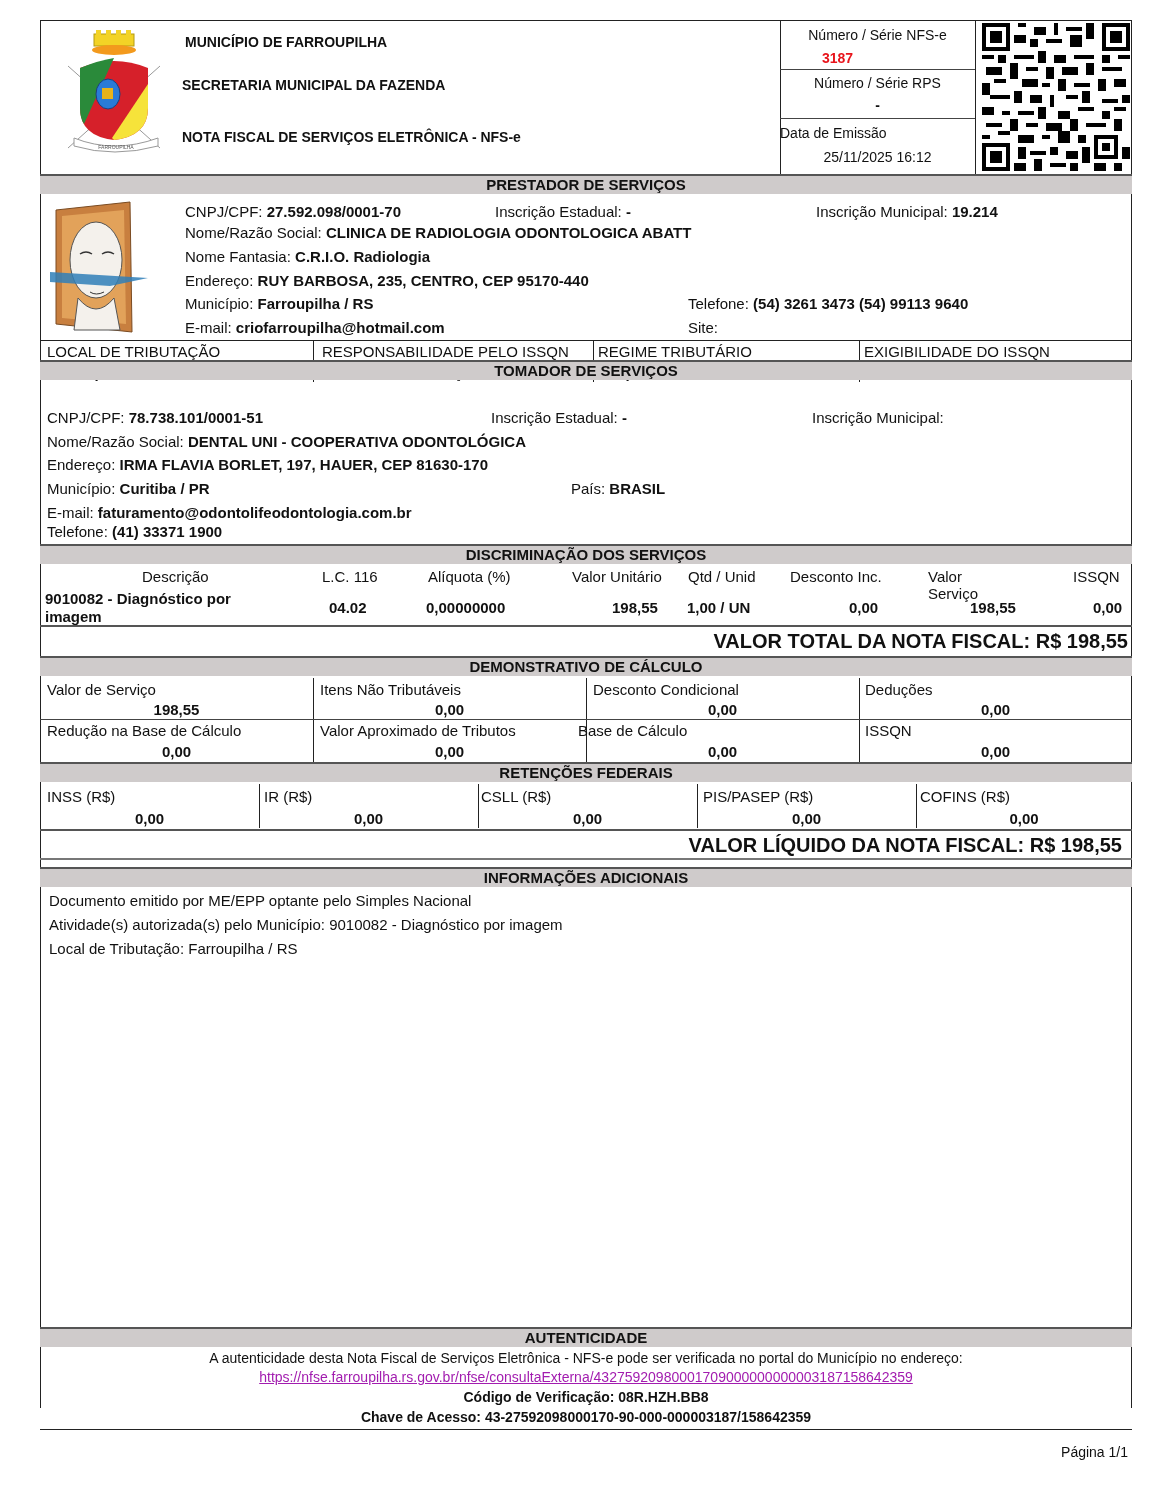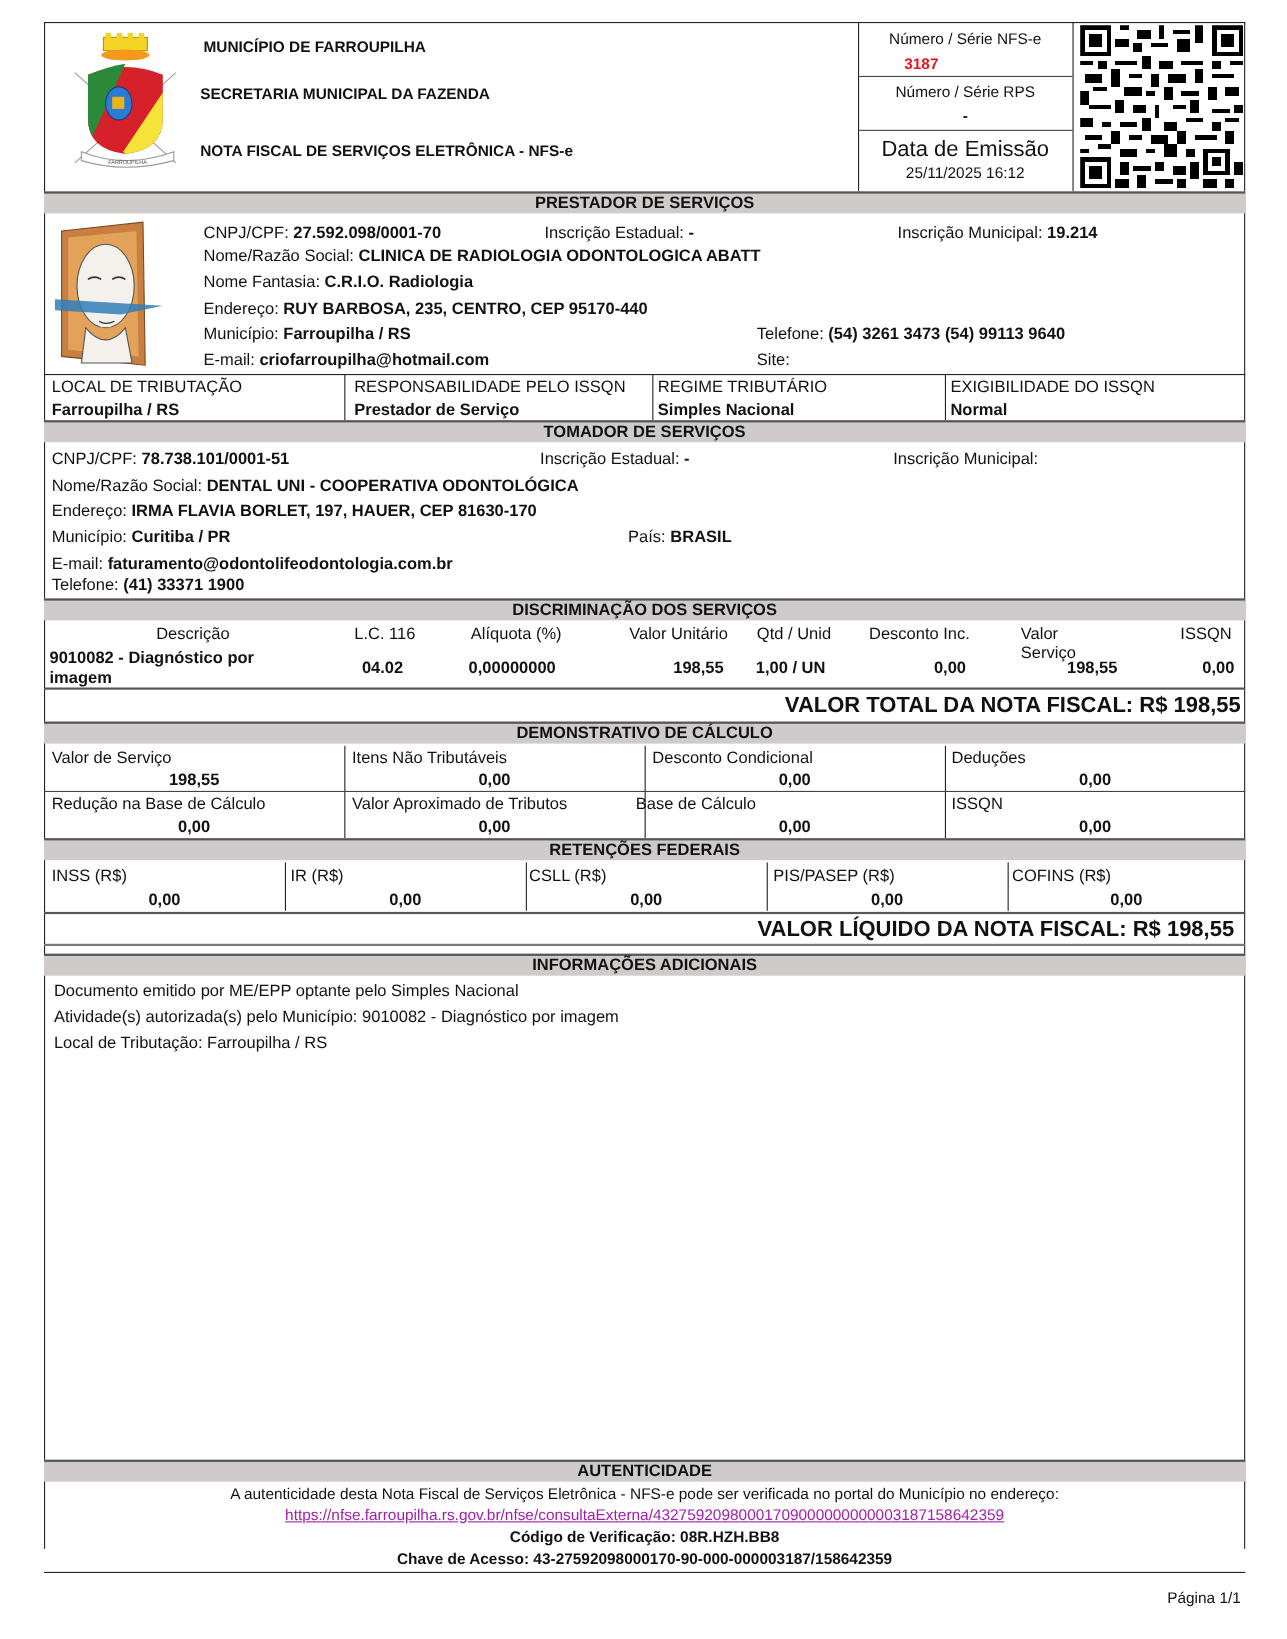--- a/index.html
+++ b/index.html
@@ -62,21 +62,21 @@
 
   <div class="vline" style="left:740px;top:0;height:154px;"></div>
   <div class="vline" style="left:935px;top:0;height:154px;"></div>
   <div class="abs" style="left:740px;top:49px;width:195px;height:1px;background:#444;"></div>
   <div class="abs" style="left:740px;top:98px;width:195px;height:1px;background:#444;"></div>
 
   <div class="abs" style="left:740px;top:7px;width:195px;text-align:center;font-size:14px;">Número / Série NFS-e</div>
   <div class="abs b" style="left:740px;top:30px;width:195px;text-align:left;font-size:14px;color:#e8141b;margin-left:42px;">3187</div>
   <div class="abs" style="left:740px;top:55px;width:195px;text-align:center;font-size:14px;">Número / Série RPS</div>
   <div class="abs b" style="left:740px;top:77px;width:195px;text-align:center;font-size:14px;">-</div>
-  <div class="abs" style="left:740px;top:105px;width:195px;text-align:center;font-size:20px;">Data de Emissão</div>
+  <div class="abs" style="left:740px;top:105px;width:195px;text-align:left;font-size:14px;">Data de Emissão</div>
   <div class="abs" style="left:740px;top:129px;width:195px;text-align:center;font-size:14px;">25/11/2025 16:12</div>
 
   <div class="abs" style="left:942px;top:3px;width:148px;height:148px;">
     <svg width="148" height="148" viewBox="0 0 37 37" shape-rendering="crispEdges">
       <rect width="37" height="37" fill="#fff"></rect>
       <g fill="#000">
         <rect x="0" y="0" width="7" height="7"></rect>
           <rect x="1" y="1" width="5" height="5" fill="#fff"></rect>
           <rect x="2" y="2" width="3" height="3"></rect>
         <rect x="30" y="0" width="7" height="7"></rect>
@@ -198,21 +198,21 @@
 
   <div class="abs cellhead" style="left:7px;top:323px;">LOCAL DE TRIBUTAÇÃO</div>
   <div class="abs cellhead b" style="left:7px;top:344px;">Farroupilha / RS</div>
   <div class="abs cellhead" style="left:282px;top:323px;">RESPONSABILIDADE PELO ISSQN</div>
   <div class="abs cellhead b" style="left:282px;top:344px;">Prestador de Serviço</div>
   <div class="abs cellhead" style="left:558px;top:323px;">REGIME TRIBUTÁRIO</div>
   <div class="abs cellhead b" style="left:558px;top:344px;">Simples Nacional</div>
   <div class="abs cellhead" style="left:824px;top:323px;">EXIGIBILIDADE DO ISSQN</div>
   <div class="abs cellhead b" style="left:824px;top:344px;">Normal</div>
 
-  <div class="band" style="top:362px;">TOMADOR DE SERVIÇOS</div>
+  <div class="band" style="top:340px;">TOMADOR DE SERVIÇOS</div>
 
   <div class="abs lbl" style="left:7px;top:389px;"><span>CNPJ/CPF:</span> <span class="v">78.738.101/0001-51</span></div>
   <div class="abs lbl" style="left:451px;top:389px;"><span>Inscrição Estadual:</span> <span class="v">-</span></div>
   <div class="abs lbl" style="left:772px;top:389px;"><span>Inscrição Municipal:</span> <span class="v"></span></div>
   <div class="abs lbl" style="left:7px;top:413px;"><span>Nome/Razão Social:</span> <span class="v">DENTAL UNI - COOPERATIVA ODONTOLÓGICA</span></div>
   <div class="abs lbl" style="left:7px;top:436px;"><span>Endereço:</span> <span class="v">IRMA FLAVIA BORLET, 197, HAUER, CEP 81630-170</span></div>
   <div class="abs lbl" style="left:7px;top:460px;"><span>Município:</span> <span class="v">Curitiba / PR</span></div>
   <div class="abs lbl" style="left:531px;top:460px;"><span>País:</span> <span class="v">BRASIL</span></div>
   <div class="abs lbl" style="left:7px;top:484px;"><span>E-mail:</span> <span class="v">faturamento@odontolifeodontologia.com.br</span></div>
   <div class="abs lbl" style="left:7px;top:503px;"><span>Telefone:</span> <span class="v">(41) 33371 1900</span></div>

